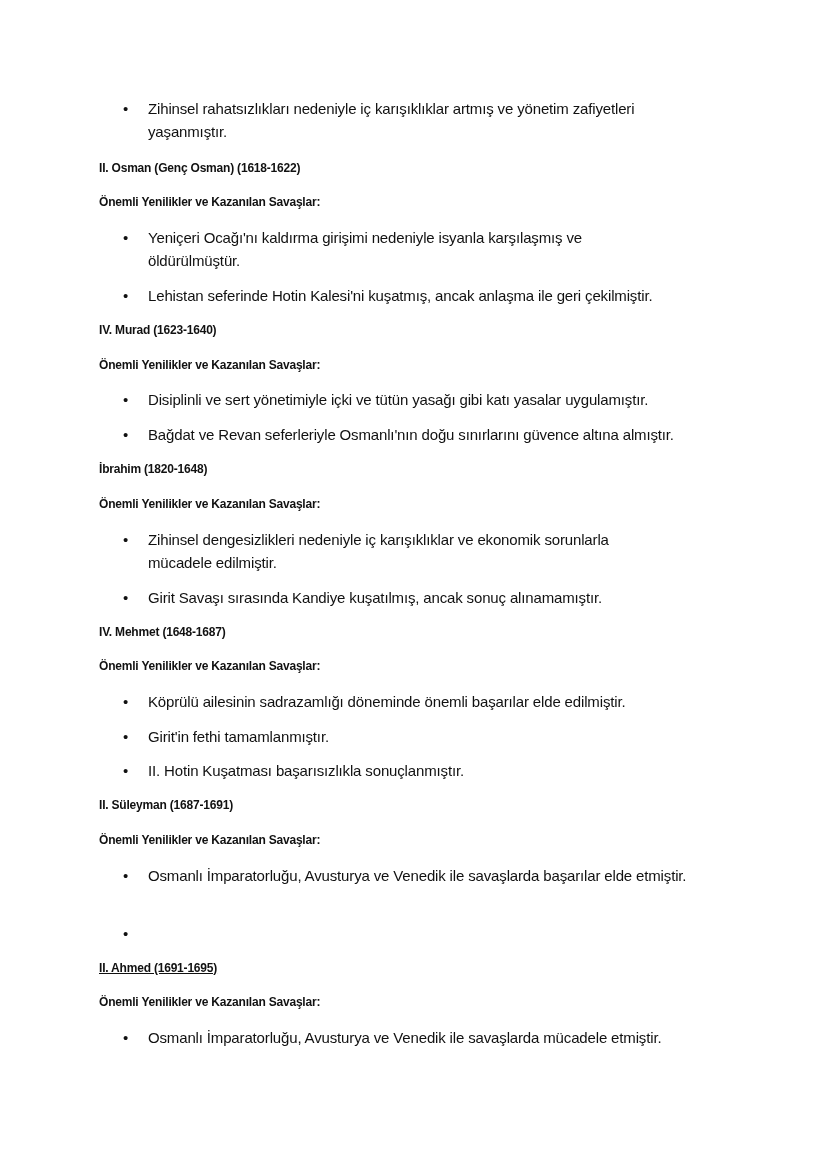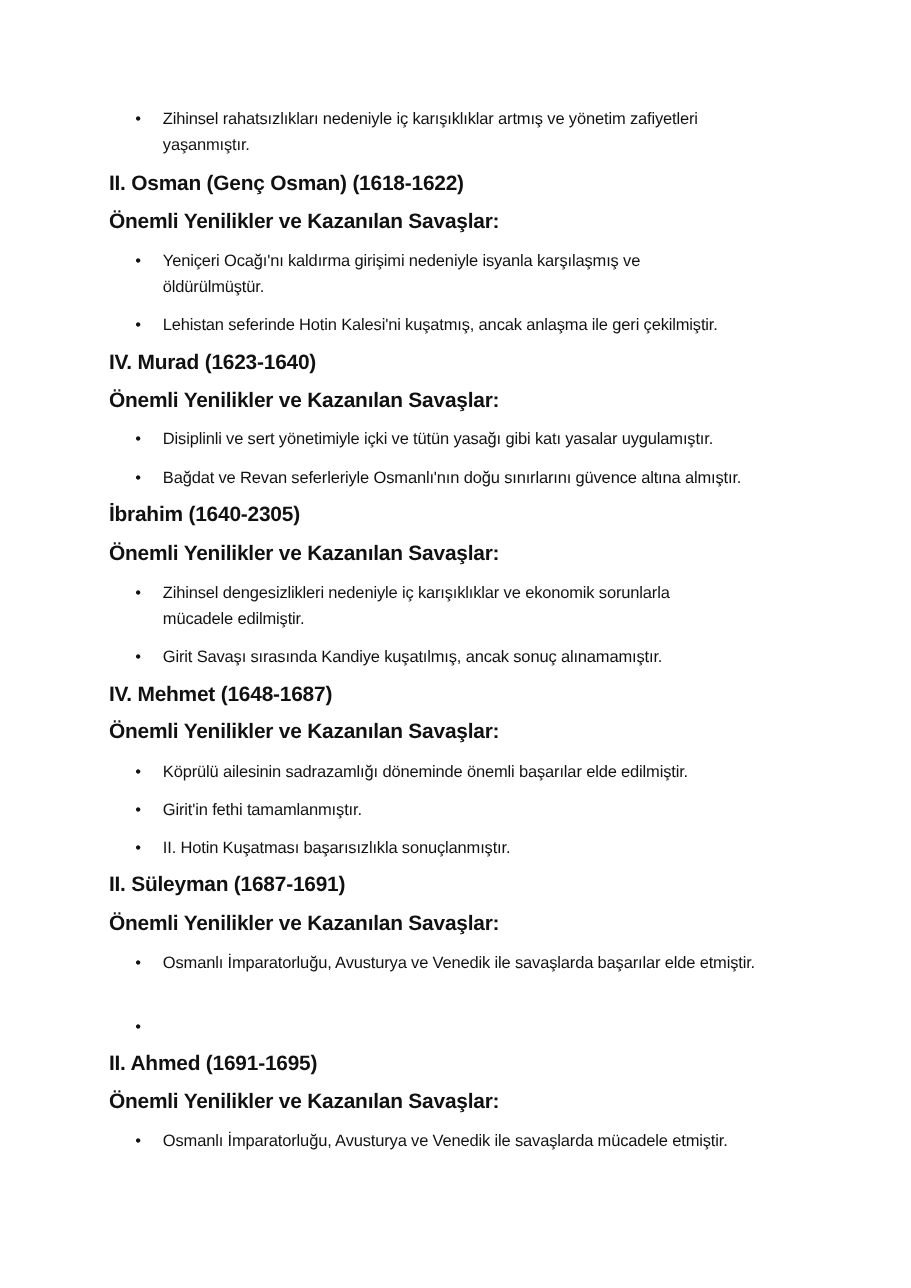--- a/index.html
+++ b/index.html
@@ -1,19 +1,19 @@
 <!DOCTYPE html>
 <html><head>
   <meta charset="utf-8">
   <style>
     html, body { margin: 0; padding: 0; background: #ffffff; }
     body { width: 828px; height: 1171px; position: relative; overflow: hidden;
       font-family: "Liberation Sans", "DejaVu Sans", sans-serif; color: #111111; }
     .page { position: absolute; left: 0; top: 0; width: 828px; height: 1171px; }
-    .h { position: absolute; left: 99px; font-weight: bold; font-size: 19px; line-height: 20px; letter-spacing: -0.2px; white-space: nowrap; }
+    .h { position: absolute; left: 99px; font-weight: bold; font-size: 12px; line-height: 20px; letter-spacing: -0.2px; white-space: nowrap; }
     .li { position: absolute; left: 148px; width: 590px; font-size: 15px; line-height: 23px; letter-spacing: -0.15px; }
     .bullet { position: absolute; left: -25px; top: 0; font-size: 15px; line-height: 23px; }
   </style>
 </head>
 <body>
 
 <div class="page">
 
   <div class="li" style="top:97px; width:560px;">
     <span class="bullet">•</span>
@@ -35,21 +35,21 @@
   <div class="h" style="top:355px;">Önemli Yenilikler ve Kazanılan Savaşlar:</div>
   <div class="li" style="top:388px;">
     <span class="bullet">•</span>
     <span>Disiplinli ve sert yönetimiyle içki ve tütün yasağı gibi katı yasalar uygulamıştır.</span>
   </div>
   <div class="li" style="top:423px; width:620px;">
     <span class="bullet">•</span>
     <span>Bağdat ve Revan seferleriyle Osmanlı'nın doğu sınırlarını güvence altına almıştır.</span>
   </div>
 
-  <div class="h" style="top:459px;">İbrahim (1640-2305)</div>
+  <div class="h" style="top:459px;">İbrahim (1820-1648)</div>
   <div class="h" style="top:494px;">Önemli Yenilikler ve Kazanılan Savaşlar:</div>
   <div class="li" style="top:528px; width:520px;">
     <span class="bullet">•</span>
     <span>Zihinsel dengesizlikleri nedeniyle iç karışıklıklar ve ekonomik sorunlarla mücadele edilmiştir.</span>
   </div>
   <div class="li" style="top:586px;">
     <span class="bullet">•</span>
     <span>Girit Savaşı sırasında Kandiye kuşatılmış, ancak sonuç alınamamıştır.</span>
   </div>
 
@@ -71,20 +71,20 @@
   <div class="h" style="top:795px;">II. Süleyman (1687-1691)</div>
   <div class="h" style="top:830px;">Önemli Yenilikler ve Kazanılan Savaşlar:</div>
   <div class="li" style="top:864px; width:540px;">
     <span class="bullet">•</span>
     <span>Osmanlı İmparatorluğu, Avusturya ve Venedik ile savaşlarda başarılar elde etmiştir.</span>
   </div>
   <div class="li" style="top:922px;">
     <span class="bullet">•</span>
   </div>
 
-  <div class="h" style="top:958px;">II. Ahmed (1691-1695)</div>
+  <div class="h" style="top:958px;text-decoration:underline;">II. Ahmed (1691-1695)</div>
   <div class="h" style="top:992px;">Önemli Yenilikler ve Kazanılan Savaşlar:</div>
   <div class="li" style="top:1026px; width:620px;">
     <span class="bullet">•</span>
     <span>Osmanlı İmparatorluğu, Avusturya ve Venedik ile savaşlarda mücadele etmiştir.</span>
   </div>
 
 </div>
 
 </body></html>

